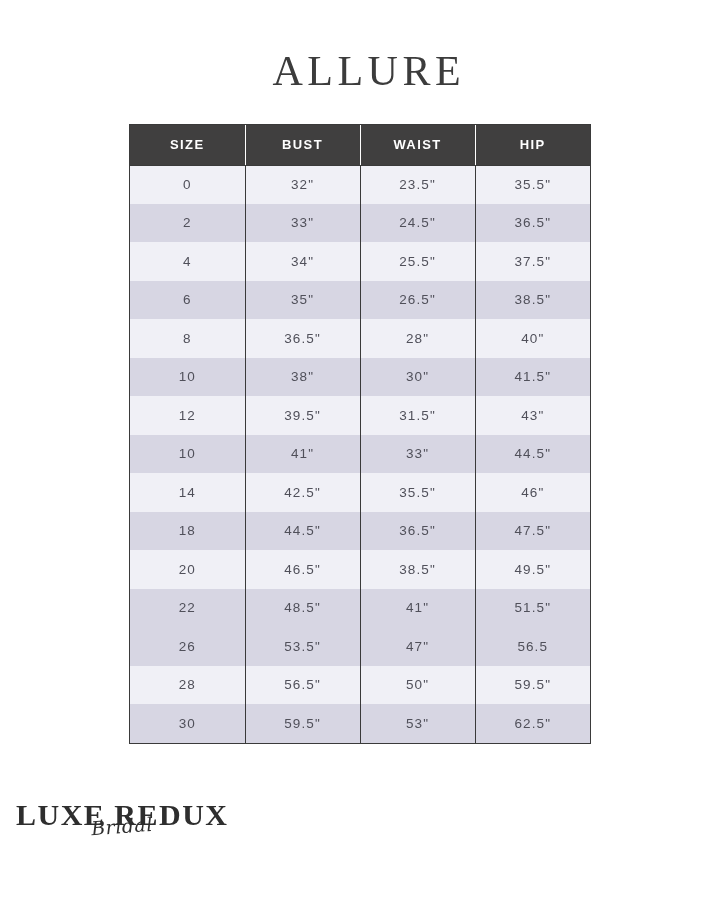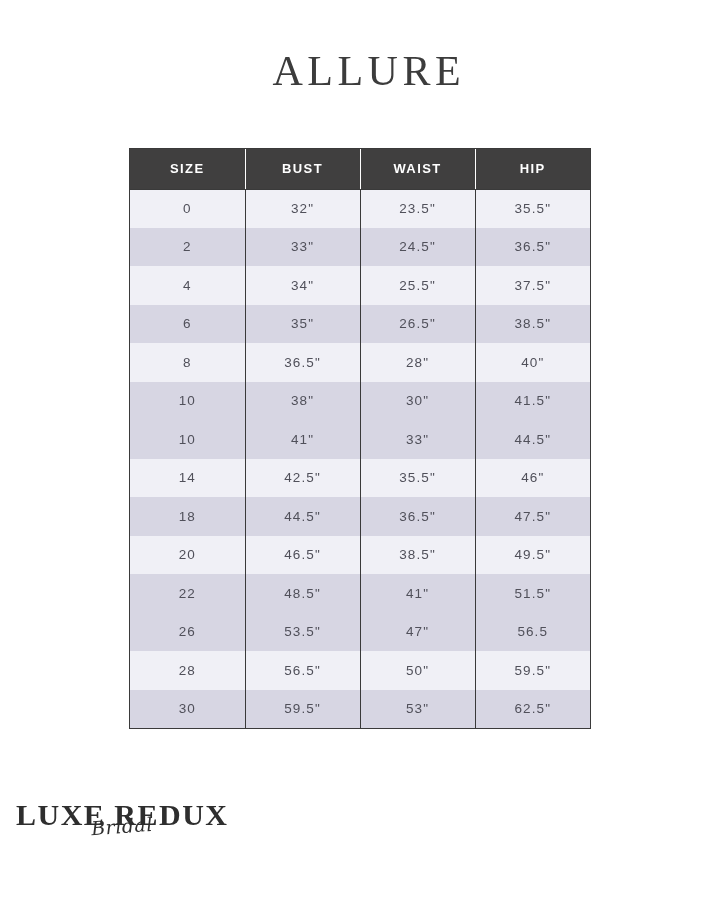--- a/index.html
+++ b/index.html
@@ -41,21 +41,20 @@
   }
 
   
   .chart-frame {
     position: absolute;
     left: 129px;
     top: 124px;
     width: 462px;
     border: 1.5px solid #3a3a3a;
     box-sizing: border-box;
-    margin-top: 24px;
   }
   table.size-chart {
     width: 100%;
     border-collapse: collapse;
     table-layout: fixed;
   }
   table.size-chart col.c-size  { width: 25%; }
   table.size-chart col.c-bust  { width: 25%; }
   table.size-chart col.c-waist { width: 25%; }
   table.size-chart col.c-hip   { width: 25%; }
@@ -182,20 +181,26 @@
             <td>36.5"</td>
             <td>28"</td>
             <td>40"</td>
           </tr>
           <tr class="row-dark">
             <td>10</td>
             <td>38"</td>
             <td>30"</td>
             <td>41.5"</td>
           </tr>
+          <tr class="row-light">
+            <td>12</td>
+            <td>39.5"</td>
+            <td>31.5"</td>
+            <td>43"</td>
+          </tr>
           <tr class="row-dark">
             <td>10</td>
             <td>41"</td>
             <td>33"</td>
             <td>44.5"</td>
           </tr>
           <tr class="row-light">
             <td>14</td>
             <td>42.5"</td>
             <td>35.5"</td>

